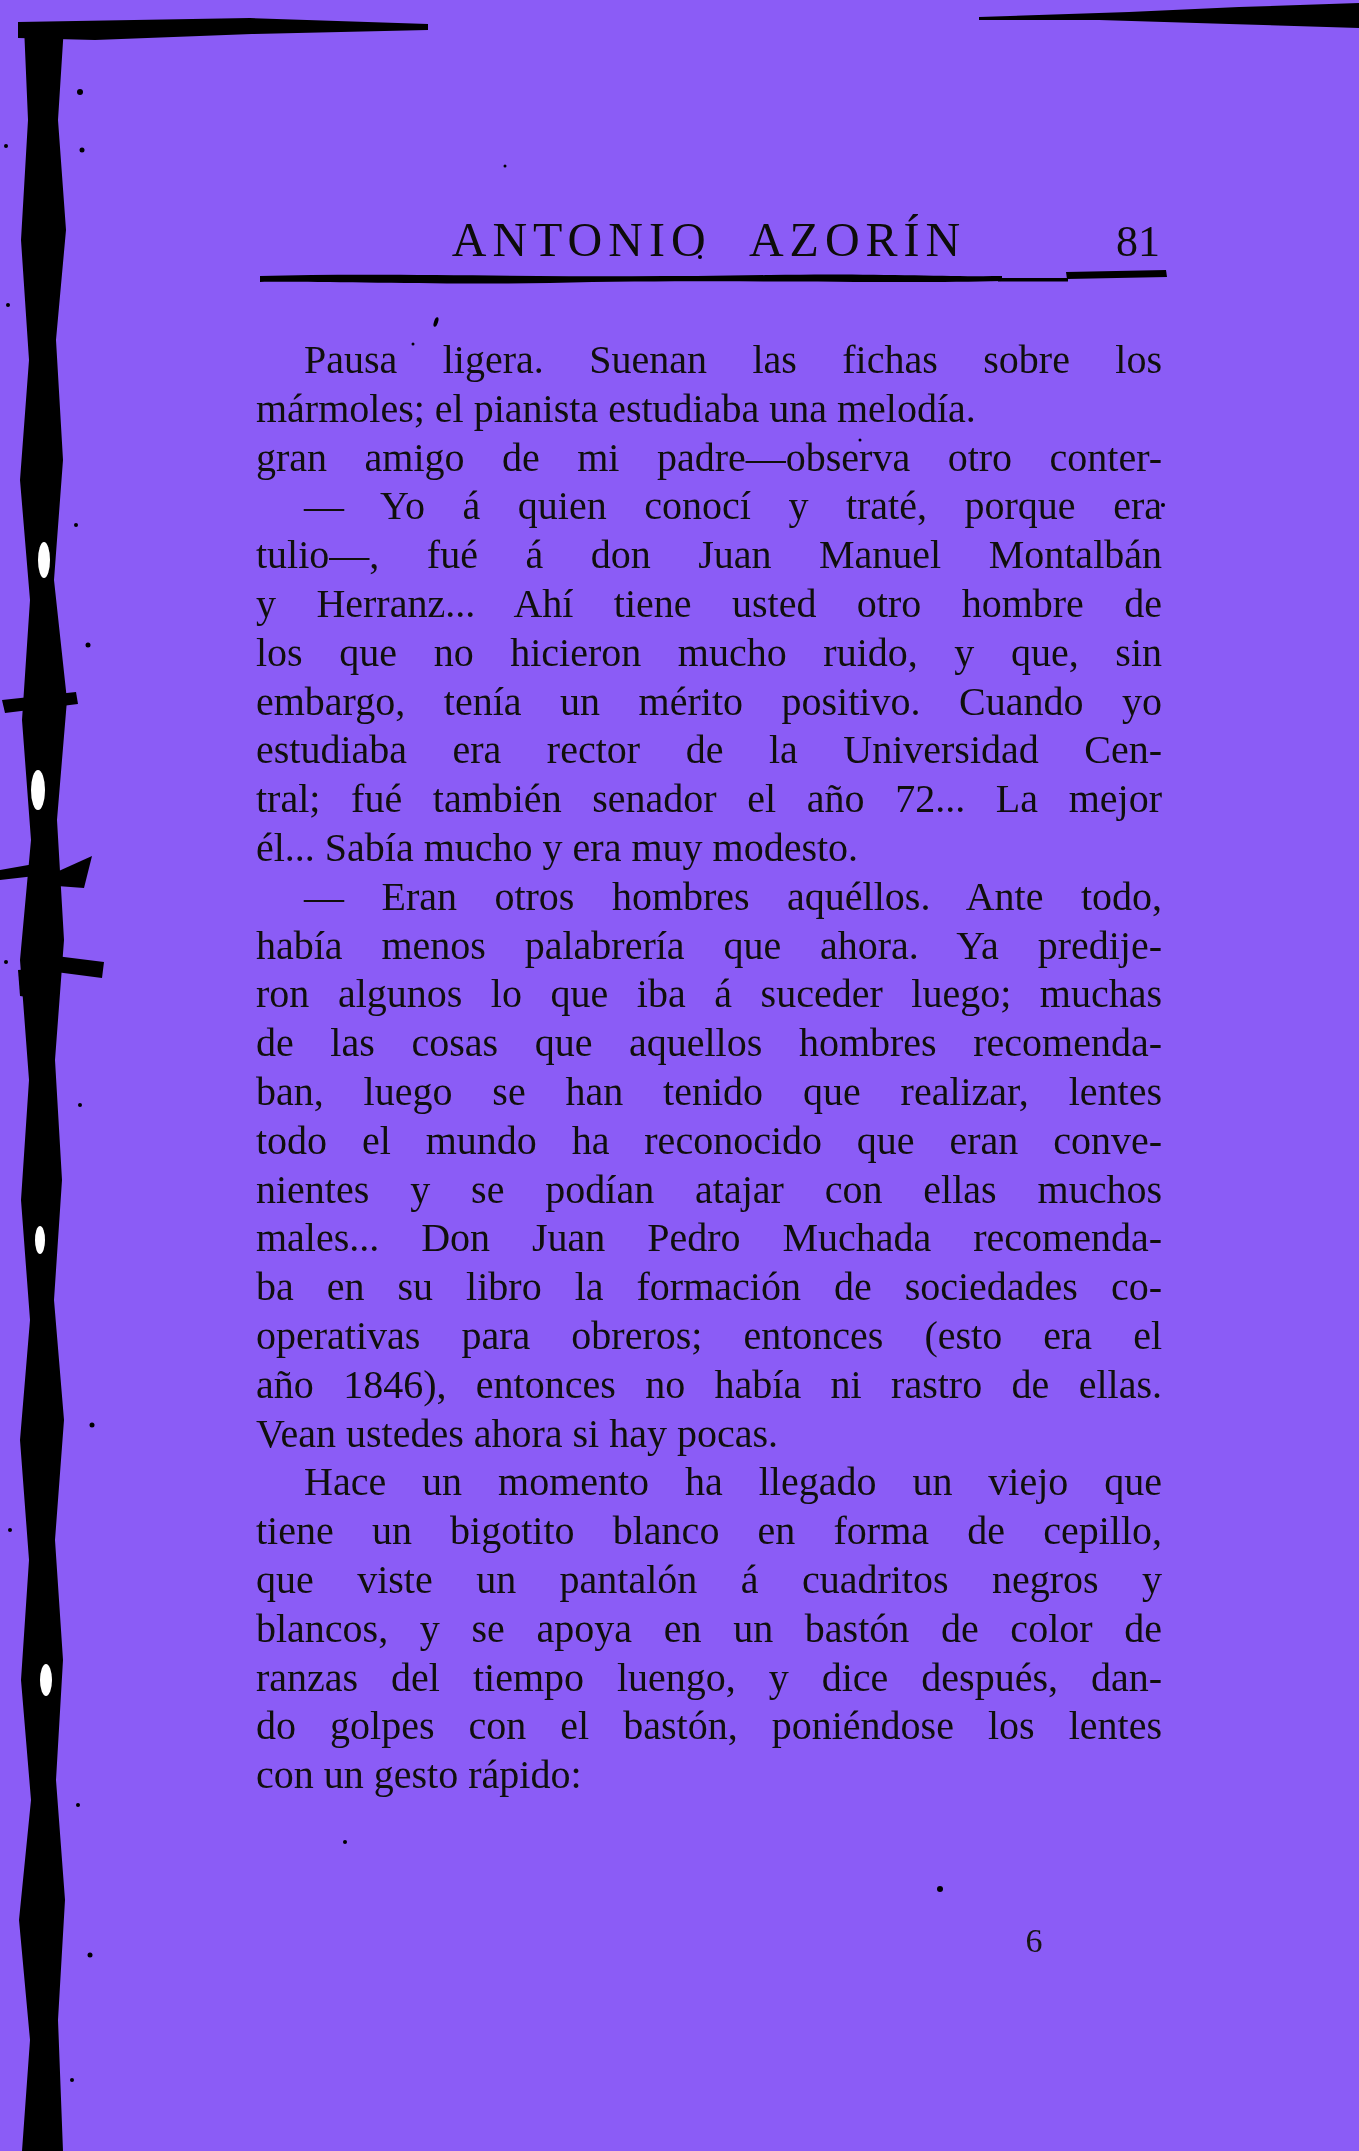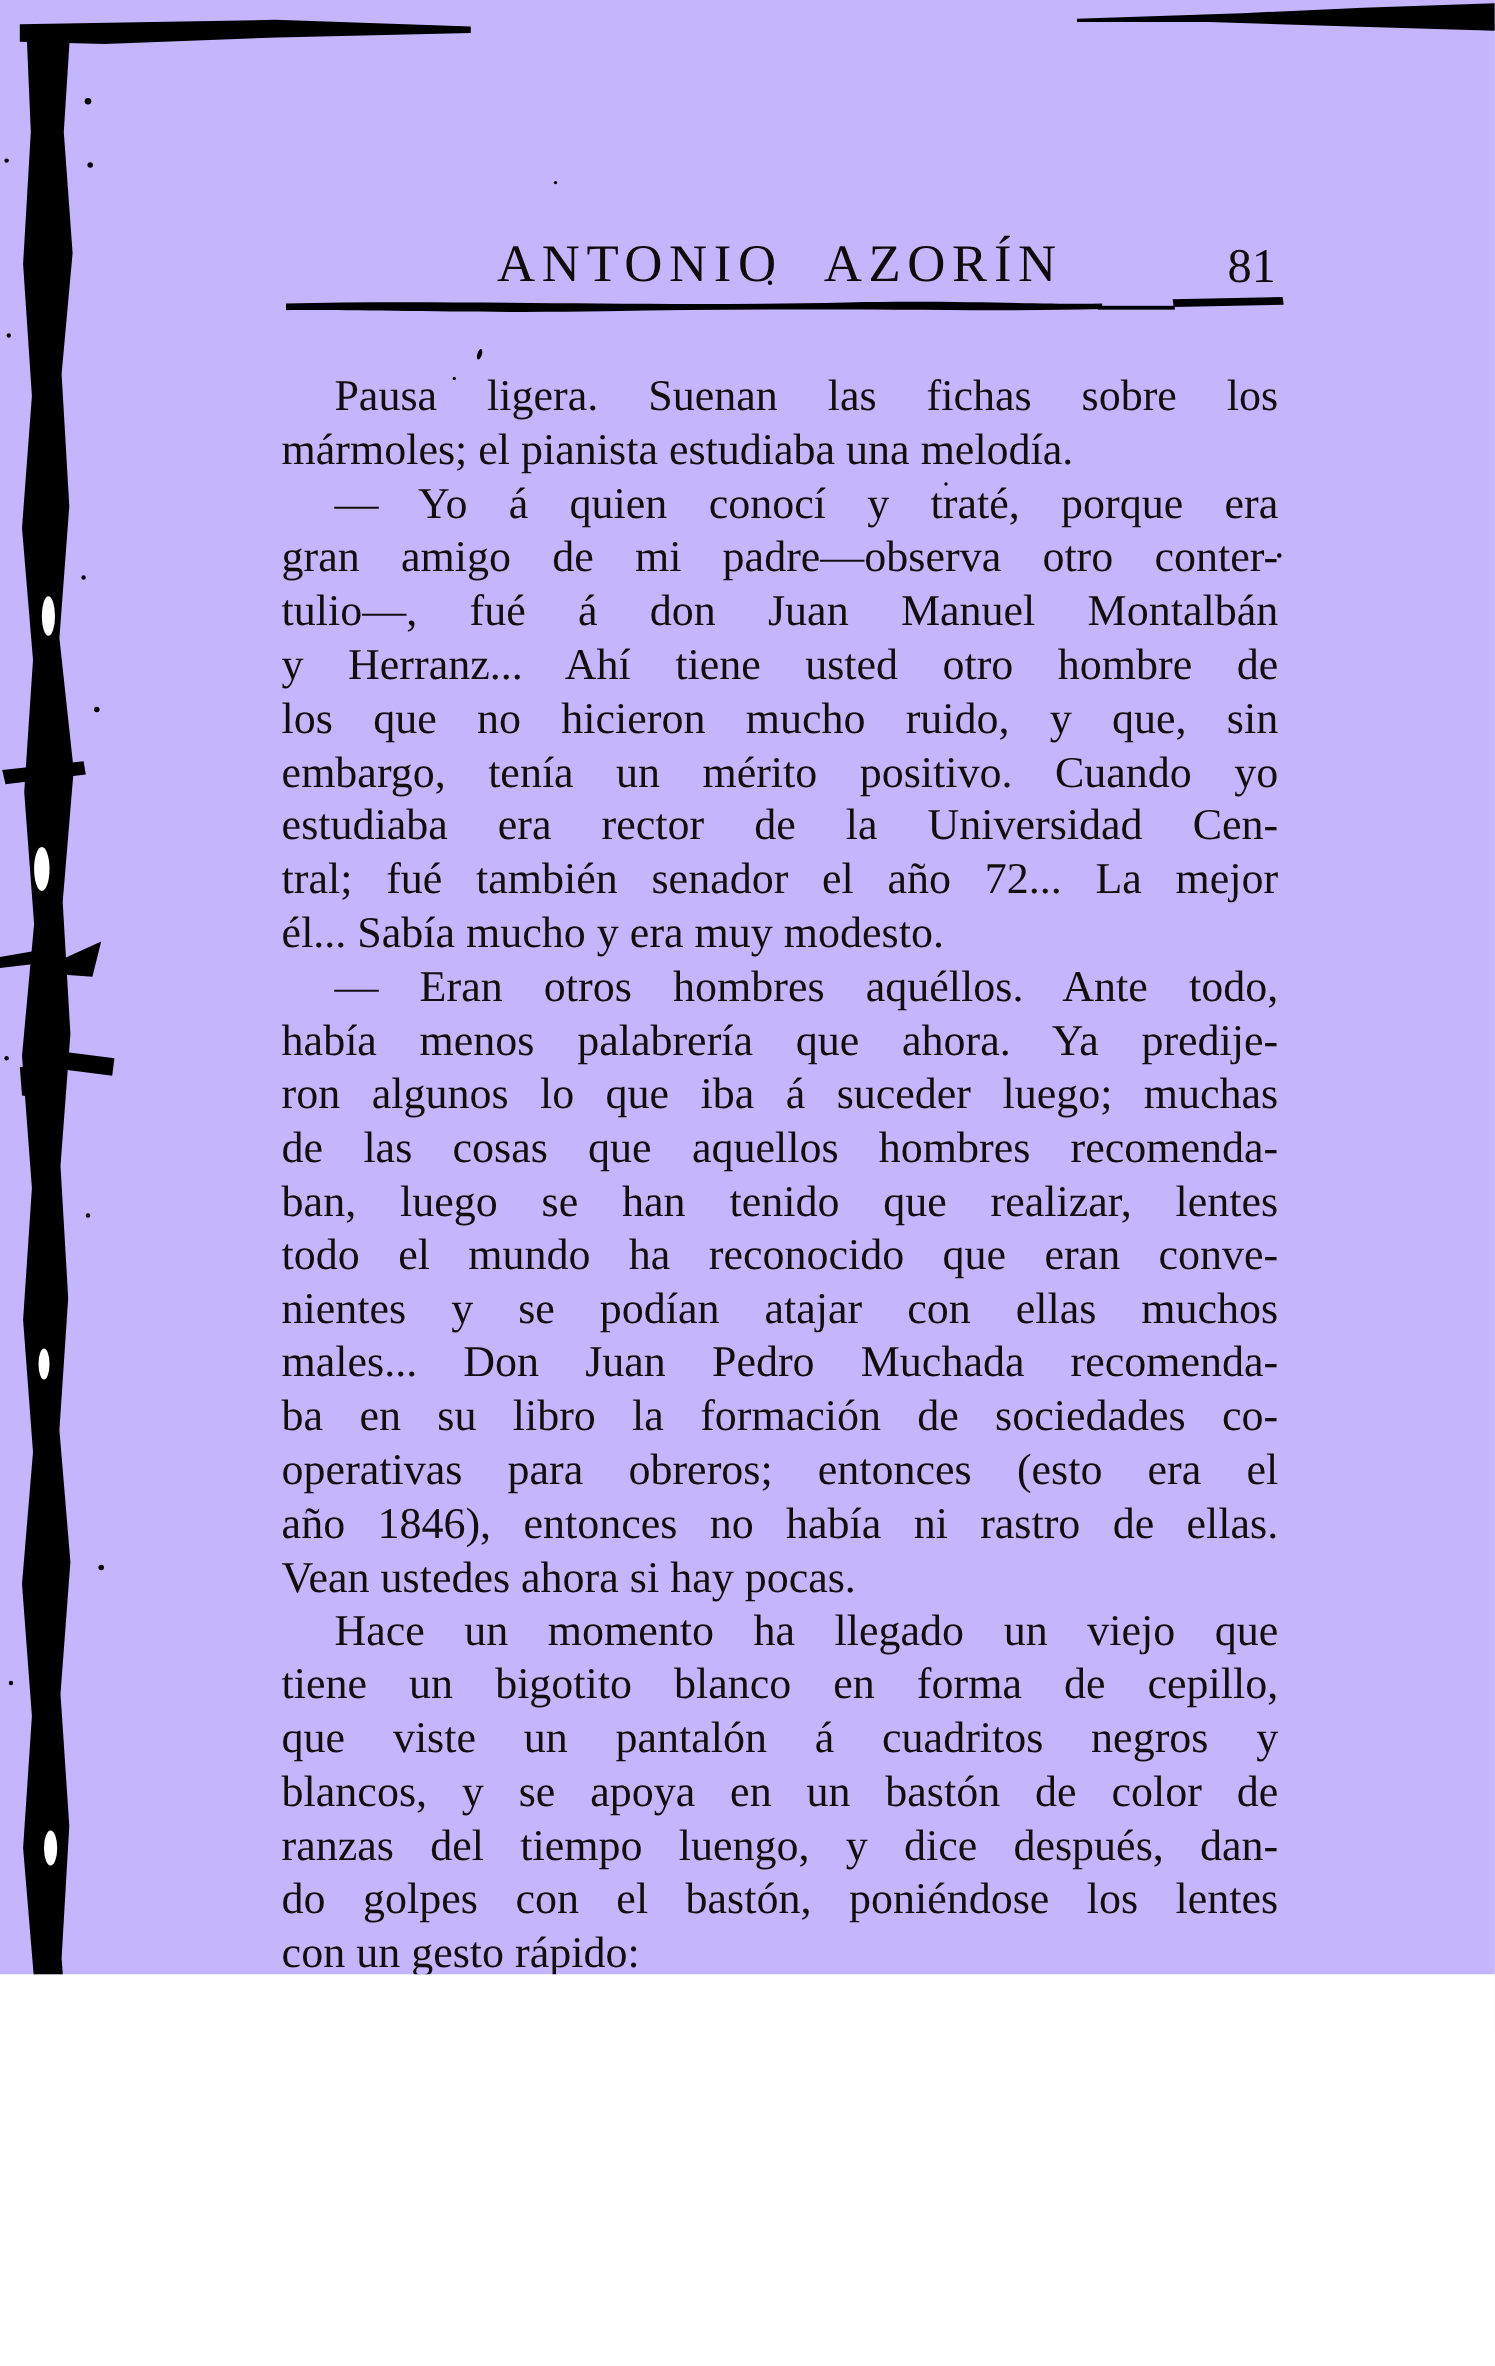--- a/index.html
+++ b/index.html
@@ -1,19 +1,19 @@
 <!DOCTYPE html>
 <html><head>
 <meta charset="utf-8">
 <style>
   html,body{margin:0;padding:0;background:#ffffff;}
   .page{
     position:relative;
-    width:1359px;height:1795px;
-    background:#c4b5fd;
+    width:1359px;height:2151px;
+    background:#8b5cf6;
     overflow:hidden;
     font-family:"Liberation Serif", serif;
     color:#0f0e0c;
   }
   svg.artifact{position:absolute;pointer-events:none;}
   .left-bar{left:0;top:0;}
   .top-right{right:0;top:0;}
   .rule-svg{left:250px;top:268px;}
   .specks-svg{left:0;top:0;}
   .header{
@@ -99,22 +99,22 @@
 
   <svg class="artifact rule-svg" width="925" height="20" viewBox="0 0 925 20" preserveAspectRatio="none">
     <path fill="#000" d="M10,8 C150,4 320,11 520,7 C620,5 700,9 752,8 L752,13 C640,16 480,11 300,15 C180,17 60,13 10,14 Z"></path>
     <rect fill="#000" x="748" y="10" width="70" height="3.5"></rect>
     <path fill="#000" d="M816,4 L916,2 L917,9 L817,11 Z"></path>
   </svg>
 
   <div class="body-text" id="body-lines">
       <div class="line indent"><span>Pausa ligera. Suenan las fichas sobre los</span></div>
       <div class="line end"><span>mármoles; el pianista estudiaba una melodía.</span></div>
+      <div class="line"><span>gran amigo de mi padre—observa otro conter-</span></div>
       <div class="line indent"><span>— Yo á quien conocí y traté, porque era</span></div>
-      <div class="line"><span>gran amigo de mi padre—observa otro conter-</span></div>
       <div class="line"><span>tulio—, fué á don Juan Manuel Montalbán</span></div>
       <div class="line"><span>y Herranz... Ahí tiene usted otro hombre de</span></div>
       <div class="line"><span>los que no hicieron mucho ruido, y que, sin</span></div>
       <div class="line"><span>embargo, tenía un mérito positivo. Cuando yo</span></div>
       <div class="line"><span>estudiaba era rector de la Universidad Cen-</span></div>
       <div class="line"><span>tral; fué también senador el año 72... La mejor</span></div>
       <div class="line end"><span>él... Sabía mucho y era muy modesto.</span></div>
       <div class="line indent"><span>— Eran otros hombres aquéllos. Ante todo,</span></div>
       <div class="line"><span>había menos palabrería que ahora. Ya predije-</span></div>
       <div class="line"><span>ron algunos lo que iba á suceder luego; muchas</span></div>

